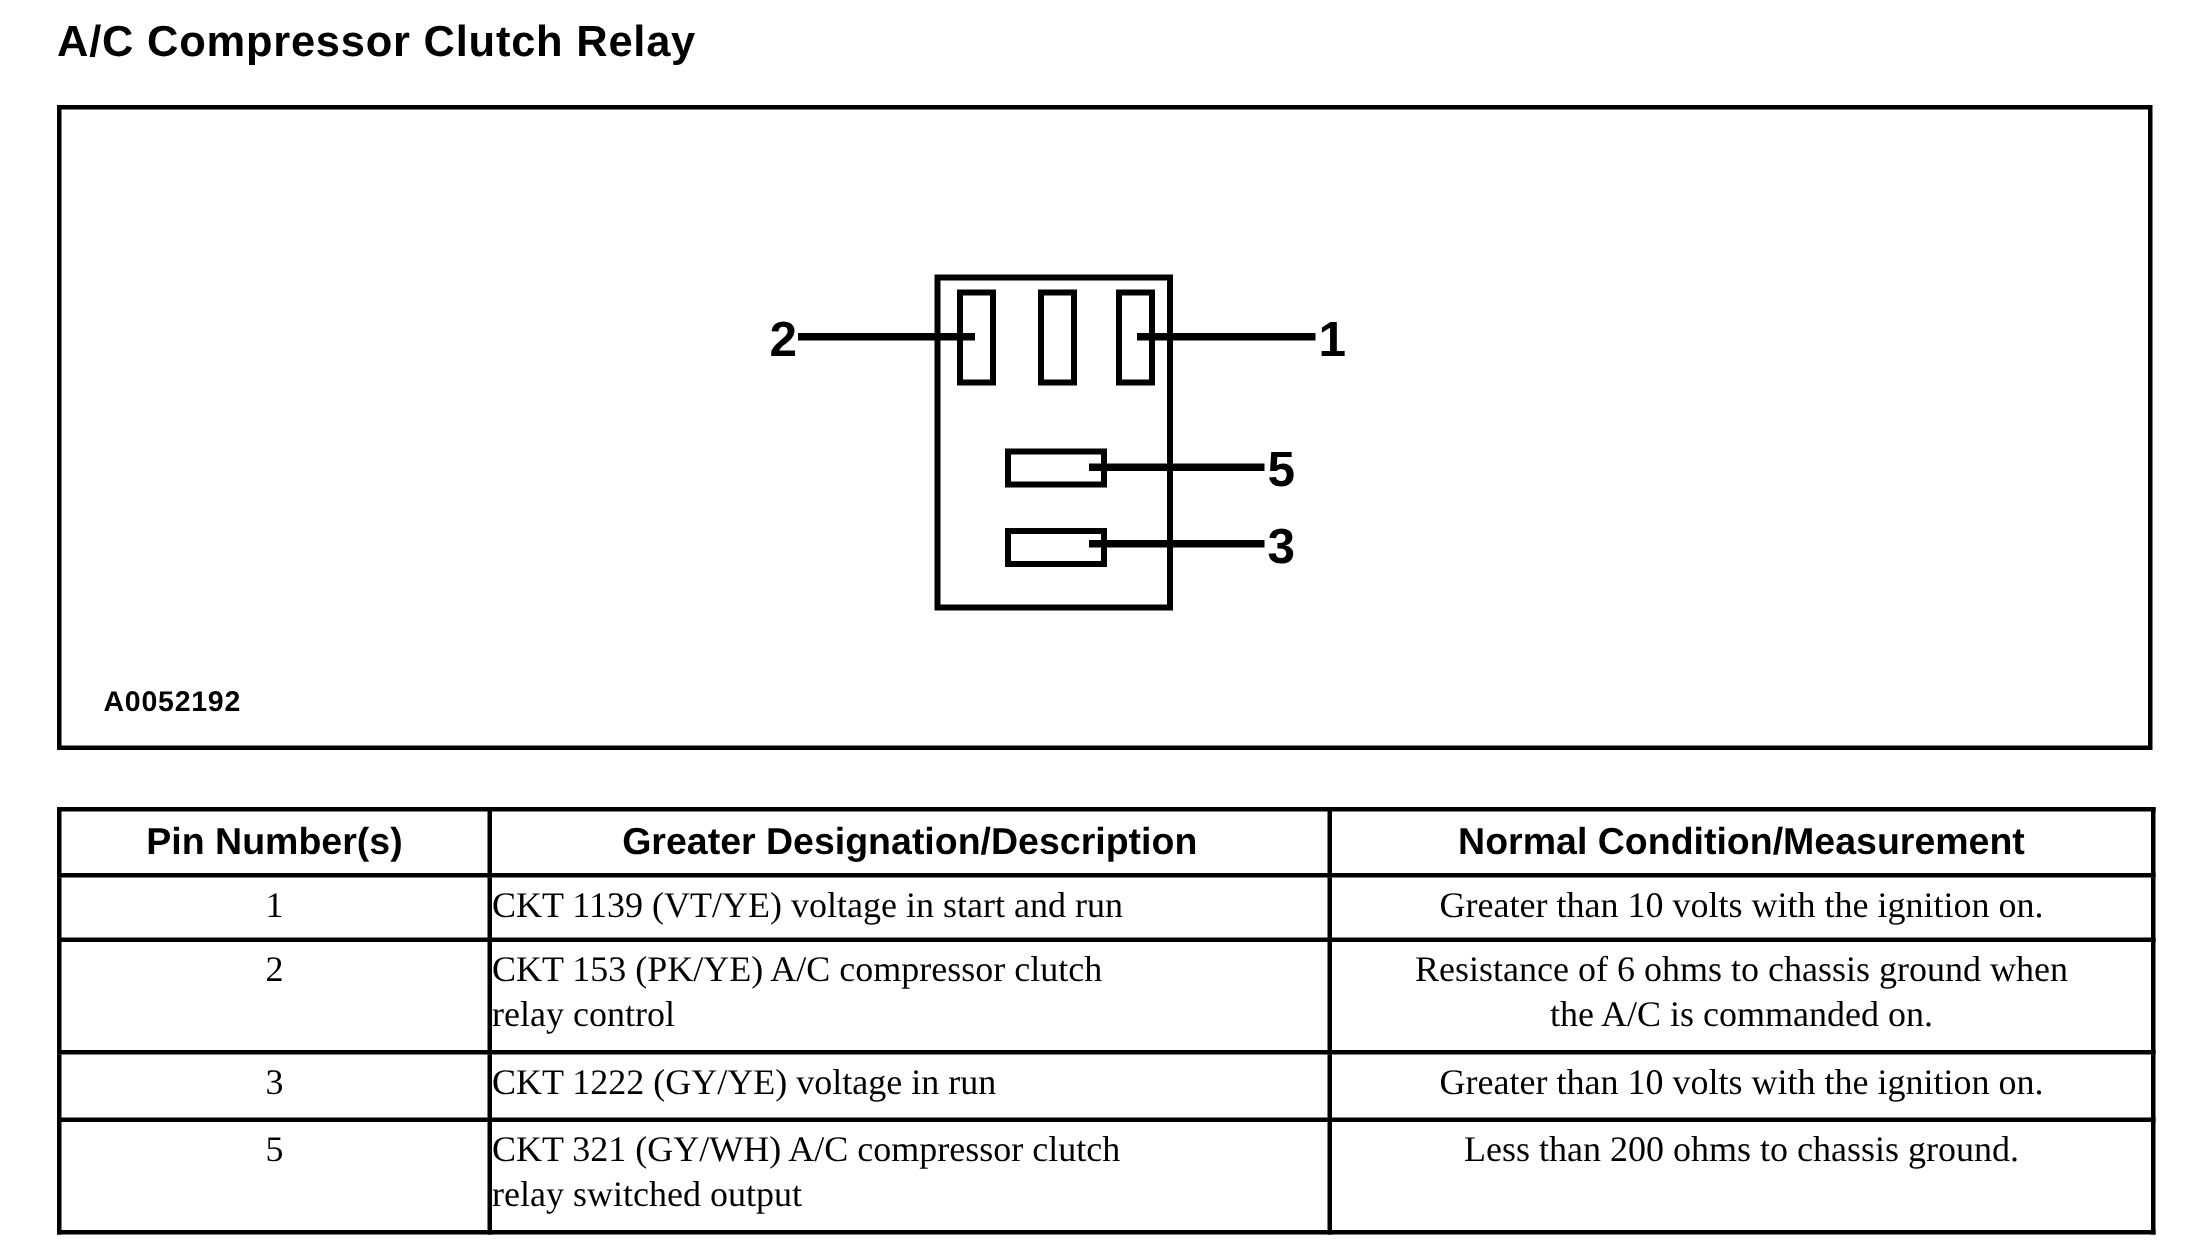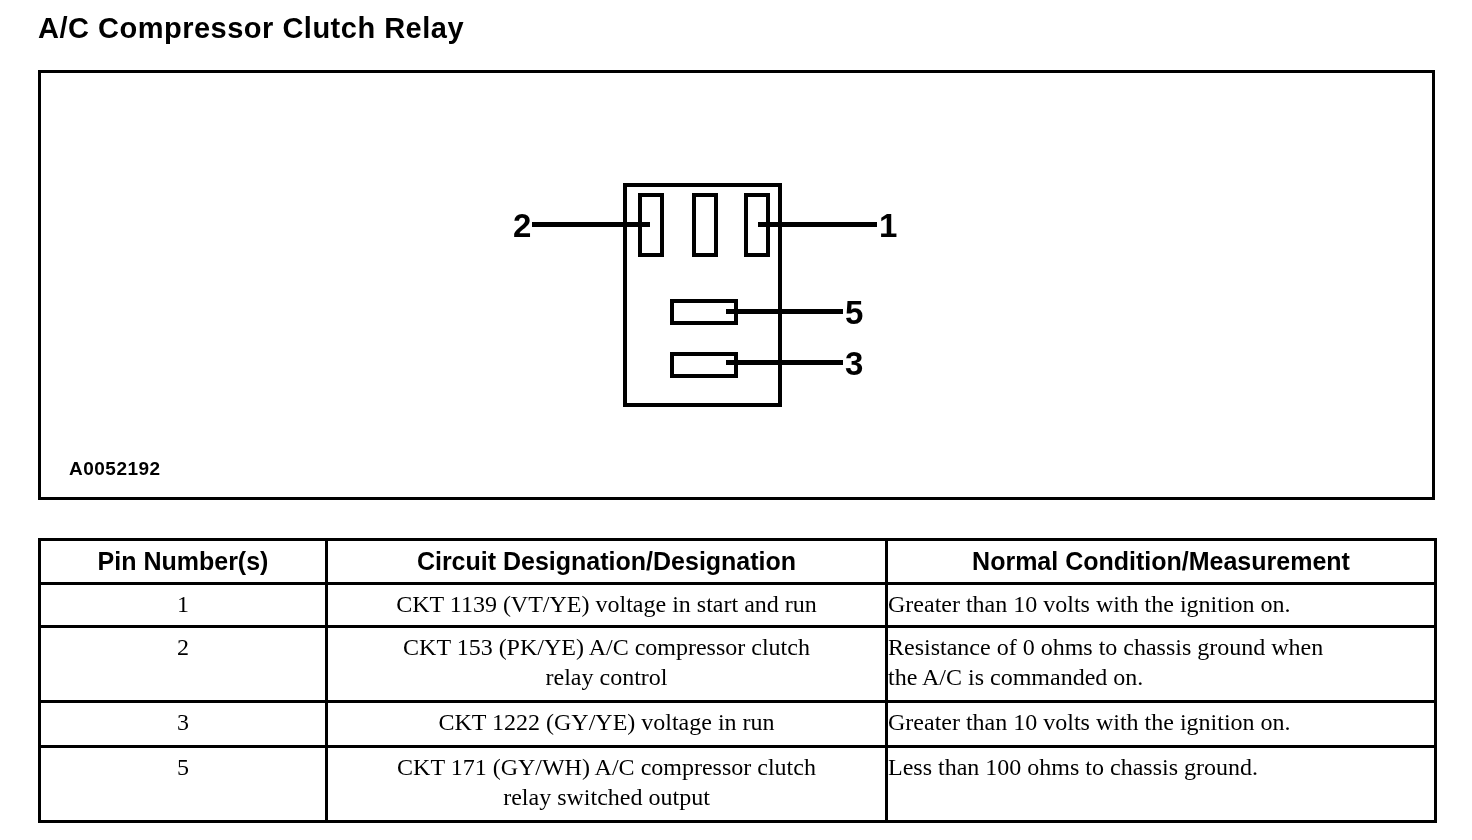--- a/index.html
+++ b/index.html
@@ -115,22 +115,22 @@
   .h-cond { text-align: center; padding-left: 13px; }
 
   table.pinout td {
     font-family: "Liberation Serif", serif;
     font-size: 24px;
     line-height: 30px;
     vertical-align: top;
     padding: 4px 0 0 0;
   }
   .c-pin     { text-align: center; }
-  .c-circuit { text-align: center; white-space: pre-line; }
-  .c-cond    { text-align: left; padding-left: 12px; padding-right: 8px; white-space: pre-line; }
+  .c-circuit { text-align: left; white-space: pre-line; }
+  .c-cond    { text-align: center; padding-left: 12px; padding-right: 8px; white-space: pre-line; }
 
   tr.r-short1 { height: 43px; }
   tr.r-tall1  { height: 75px; }
   tr.r-short2 { height: 45px; }
   tr.r-tall2  { height: 75px; }
 </style>
 </head>
 <body>
 
 <div class="page">
@@ -162,44 +162,44 @@
 
   <table class="pinout">
     <colgroup>
       <col style="width:287px">
       <col style="width:560px">
       <col style="width:549px">
     </colgroup>
     <thead>
       <tr>
         <th class="h-pin">Pin Number(s)</th>
-        <th class="h-circuit">Circuit Designation/Designation</th>
+        <th class="h-circuit">Greater Designation/Description</th>
         <th class="h-cond">Normal Condition/Measurement</th>
       </tr>
     </thead>
     <tbody>
       <tr class="r-short1">
         <td class="c-pin">1</td>
         <td class="c-circuit">CKT 1139 (VT/YE) voltage in start and run</td>
         <td class="c-cond">Greater than 10 volts with the ignition on.</td>
       </tr>
       <tr class="r-tall1">
         <td class="c-pin">2</td>
         <td class="c-circuit">CKT 153 (PK/YE) A/C compressor clutch
 relay control</td>
-        <td class="c-cond">Resistance of 0 ohms to chassis ground when
+        <td class="c-cond">Resistance of 6 ohms to chassis ground when
 the A/C is commanded on.</td>
       </tr>
       <tr class="r-short2">
         <td class="c-pin">3</td>
         <td class="c-circuit">CKT 1222 (GY/YE) voltage in run</td>
         <td class="c-cond">Greater than 10 volts with the ignition on.</td>
       </tr>
       <tr class="r-tall2">
         <td class="c-pin">5</td>
-        <td class="c-circuit">CKT 171 (GY/WH) A/C compressor clutch
+        <td class="c-circuit">CKT 321 (GY/WH) A/C compressor clutch
 relay switched output</td>
-        <td class="c-cond">Less than 100 ohms to chassis ground.</td>
+        <td class="c-cond">Less than 200 ohms to chassis ground.</td>
       </tr>
     </tbody>
   </table>
 
 </div>
 
 </body></html>

